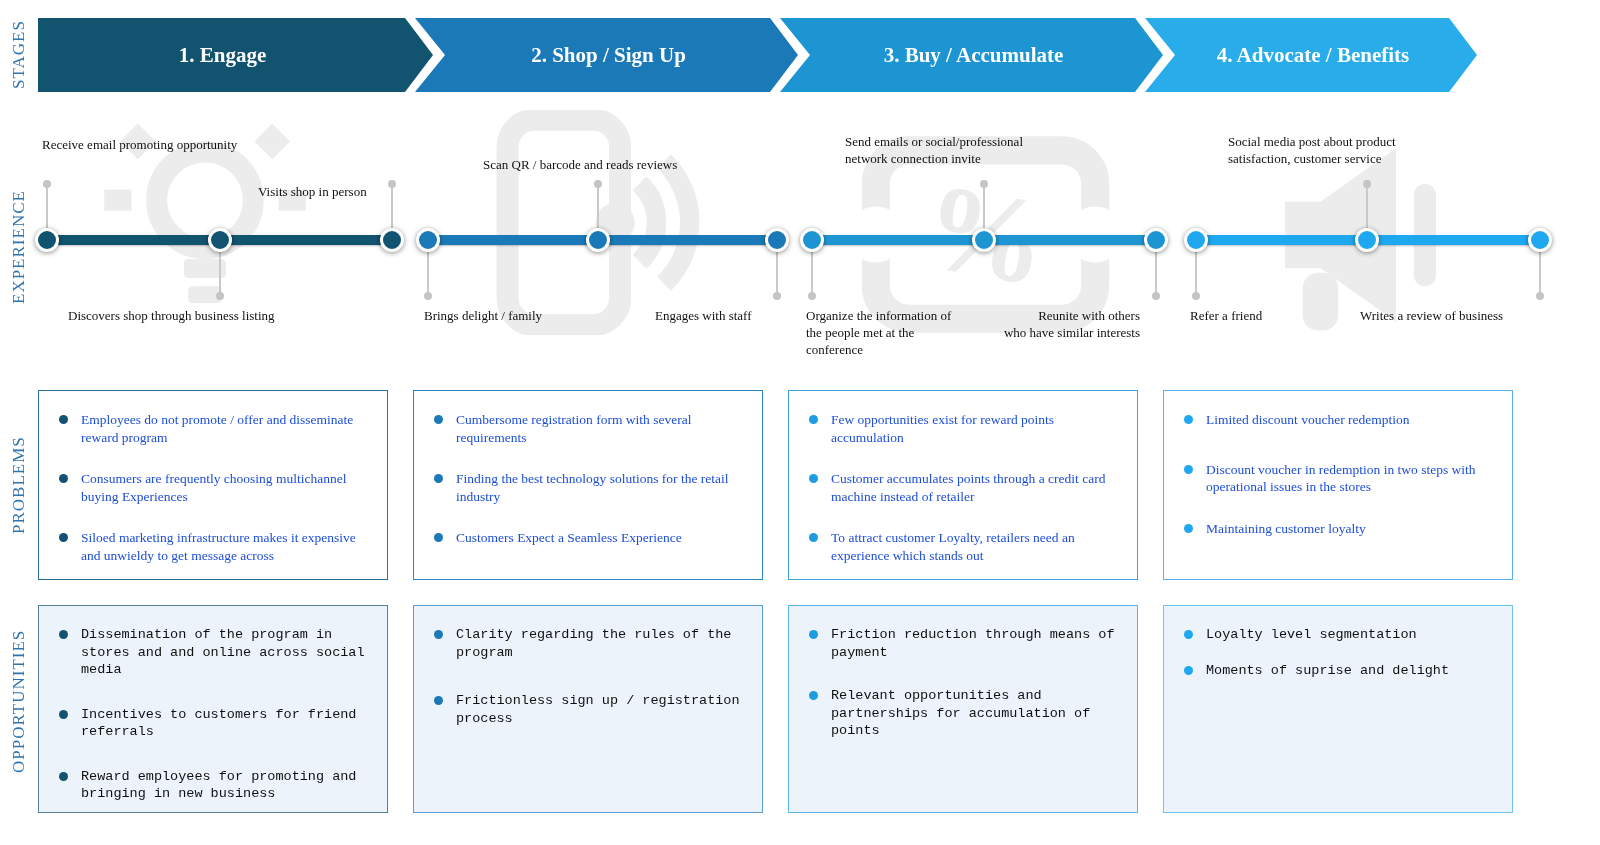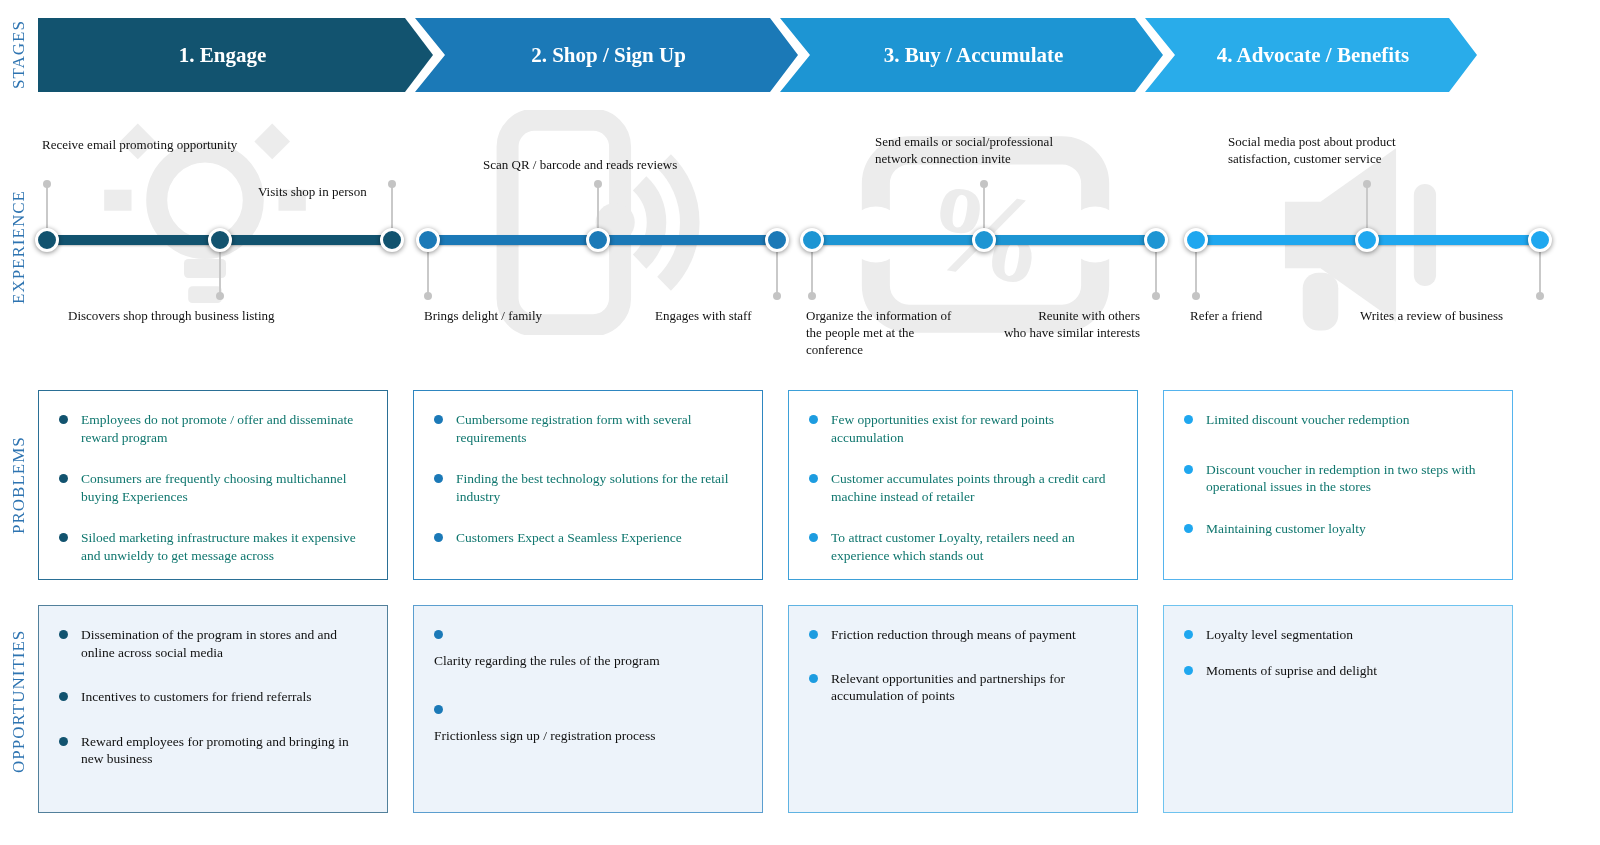--- a/index.html
+++ b/index.html
@@ -39,36 +39,36 @@
   .dot.c1{background:#12536f;} .dot.c2{background:#1b79b7;}
   .dot.c3{background:#1d95d3;} .dot.c4{background:#1fa7ef;}
   .conn{position:absolute;width:2px;background:#c9c9c9;z-index:1;}
   .conn.up{top:186px;height:54px;} .conn.down{top:240px;height:58px;}
   .cend{position:absolute;width:8px;height:8px;border-radius:50%;background:#c4c4c4;z-index:1;}
   .cend.up{top:180px;} .cend.down{top:292px;}
   .tlabel{position:absolute;font-size:13px;line-height:17px;white-space:pre-line;z-index:3;color:#111;}
   
   .box{position:absolute;width:350px;box-sizing:border-box;padding:20px 14px 0 20px;z-index:2;}
   .pbox{top:390px;height:190px;background:#fff;}
-  .obox{top:605px;height:208px;background:#edf3fa;}
+  .obox{top:605px;height:208px;background:#edf3fa;font-family:Liberation Mono, monospace;}
   .pbox.c1{border:1px solid #2a6f95;} .pbox.c2{border:1px solid #2e86c0;}
   .pbox.c3{border:1px solid #3da0d8;} .pbox.c4{border:1px solid #55b4ee;}
   .obox.c1{border:1px solid #52809b;} .obox.c2{border:1px solid #5b9ecf;}
   .obox.c3{border:1px solid #5fb3e2;} .obox.c4{border:1px solid #6ec3ef;}
   .item{display:flex;gap:13px;}
   .pbox .item{margin-bottom:24px;}
   .obox.g1 .item{margin-bottom:27px;}
-  .obox.g2 .item{margin-bottom:31px;flex-direction:column;}
+  .obox.g2 .item{margin-bottom:31px;}
   .obox.g3 .item{margin-bottom:26px;}
   .obox.g4 .item{margin-bottom:18px;}
   .bullet{flex:none;width:9px;height:9px;border-radius:50%;margin-top:4px;}
   .bullet.c1{background:#12536f;} .bullet.c2{background:#1b79b7;}
   .bullet.c3{background:#1d9ce0;} .bullet.c4{background:#1fa7ef;}
   .itext{font-size:13.5px;line-height:17.5px;max-width:298px;}
-  .ptext{color:#0f766e;}
+  .ptext{color:#1d4ed8;}
   .otext{color:#111;}
 </style>
 </head>
 <body>
 
 <div id="canvas">
 
   <div class="rail" style="top:15px;height:80px">STAGES</div>
   <div class="rail" style="top:172px;height:150px">EXPERIENCE</div>
   <div class="rail" style="top:413px;height:145px">PROBLEMS</div>
@@ -152,21 +152,21 @@
   <div class="conn up" style="left:983px"></div>
   <div class="cend up" style="left:980px"></div>
   <div class="conn down" style="left:1155px"></div>
   <div class="cend down" style="left:1152px"></div>
   <div class="dot c3" style="left:800px"></div>
   <div class="dot c3" style="left:972px"></div>
   <div class="dot c3" style="left:1144px"></div>
   <div class="tlabel" style="left:806px;top:307px">Organize the information of
 the people met at the
 conference</div>
-  <div class="tlabel" style="left:875px;top:133px">Send emails or social/professional
+  <div class="tlabel" style="left:845px;top:133px">Send emails or social/professional
 network connection invite</div>
   <div class="tlabel" style="left:960px;top:307px;width:180px;text-align:right">Reunite with others
 who have similar interests</div>
 
   <div class="bar c4" style="left:1196px;width:344px"></div>
   <div class="conn down" style="left:1195px"></div>
   <div class="cend down" style="left:1192px"></div>
   <div class="conn up" style="left:1366px"></div>
   <div class="cend up" style="left:1363px"></div>
   <div class="conn down" style="left:1539px"></div>

